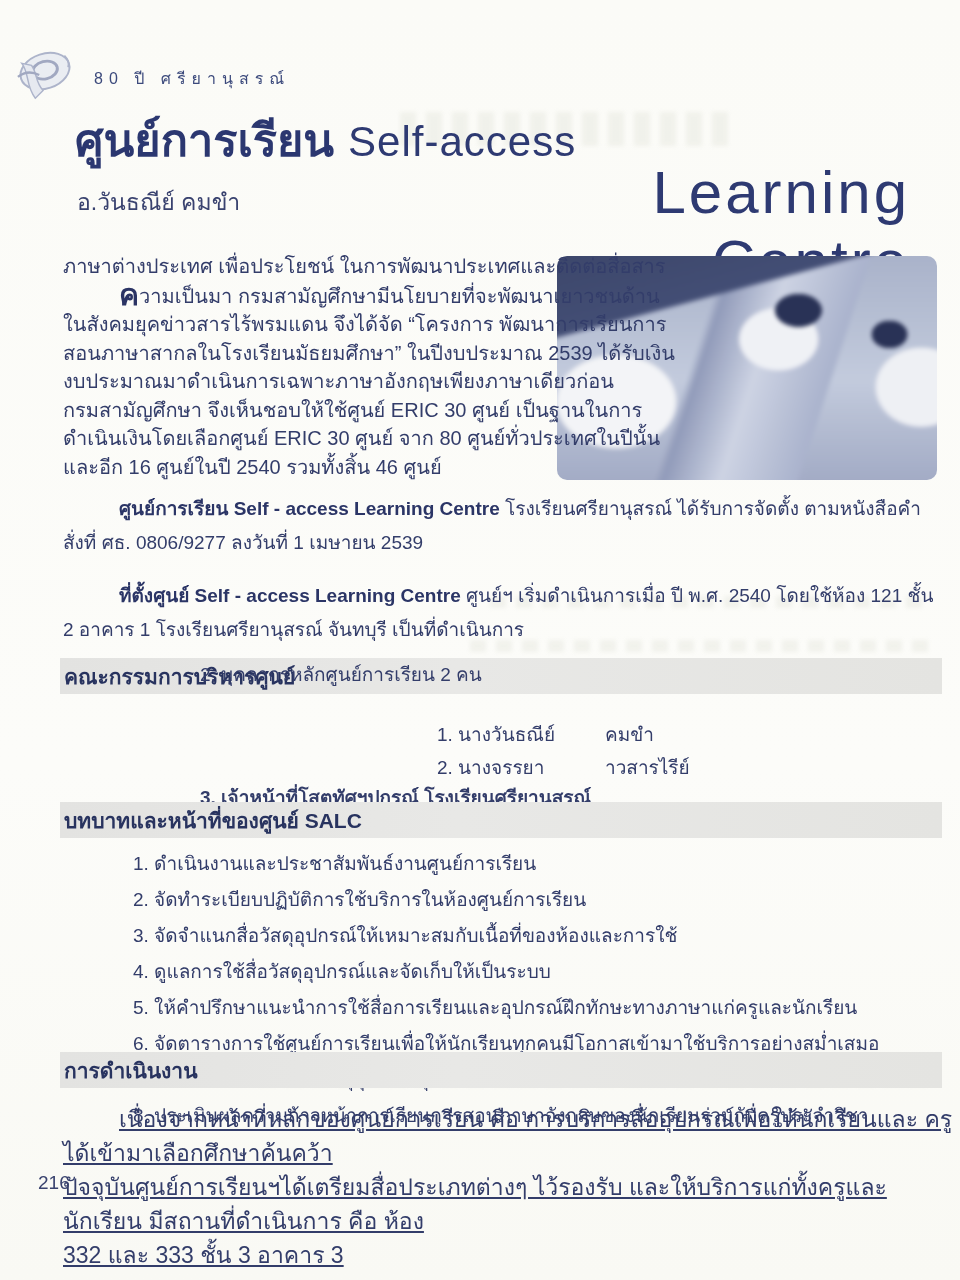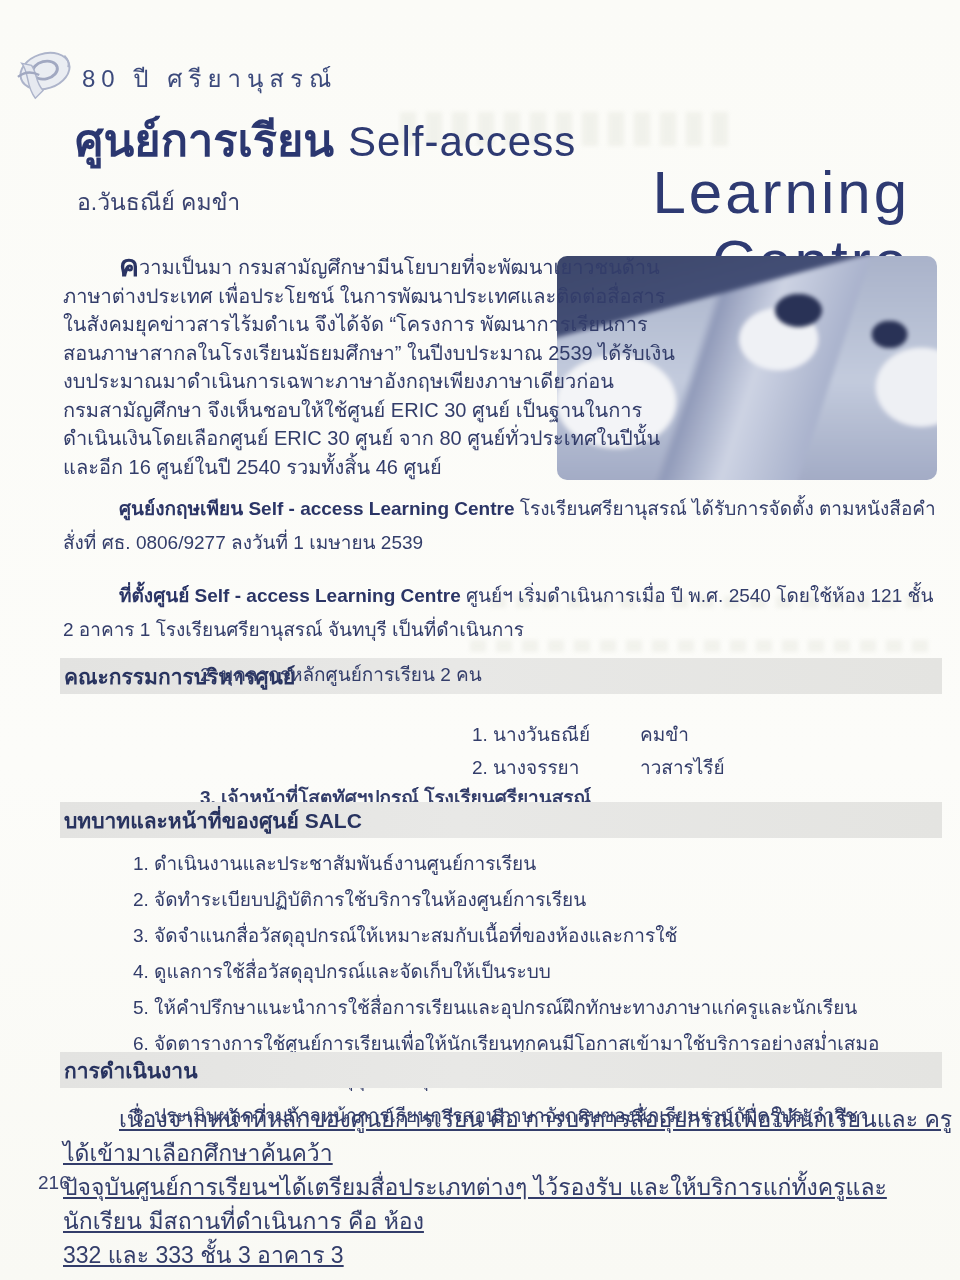--- a/index.html
+++ b/index.html
@@ -10,21 +10,21 @@
   }
   .page{
     position:relative;width:960px;height:1280px;overflow:hidden;
     background:linear-gradient(180deg,#fbfbf7 0%,#fcfcf9 60%,#f9f9f4 100%);
     color:#333e6d;
   }
   
   .hdr{position:absolute;top:44px;left:16px;display:flex;align-items:center;}
   .hdr .ribbon{width:58px;height:60px;opacity:.8;}
   .hdr .hdr-text{
-    font-size:24px;letter-spacing:6px;color:#3c4a7c;margin-left:8px;margin-top:8px;
+    font-size:16px;letter-spacing:6px;color:#3c4a7c;margin-left:20px;margin-top:8px;
   }
   
   .title-row{position:absolute;top:104px;left:75px;white-space:nowrap;}
   .title-thai{font-weight:700;font-size:45px;color:#2b3770;letter-spacing:0px;}
   .title-en1{font-size:42px;color:#2e3a72;margin-left:14px;letter-spacing:1px;font-weight:400;}
   .author{position:absolute;top:184px;left:77px;font-size:23px;color:#39426f;}
   .title-en2{
     position:absolute;top:158px;left:440px;width:470px;text-align:right;
     font-size:60px;color:#2e3a72;letter-spacing:3px;font-weight:400;
   }
@@ -65,21 +65,21 @@
   
   .bar{
     position:absolute;left:60px;right:18px;height:36px;
     background:linear-gradient(90deg,#e3e3e1 0%,#e8e8e6 45%,#e4e4e1 100%);
     display:flex;align-items:center;
   }
   .bar .bar-label{font-weight:700;font-size:21px;color:#28335f;padding-left:4px;}
   
   .clist{position:absolute;left:200px;font-size:19px;line-height:33px;color:#333d6a;}
   .staff{position:absolute;left:437px;font-size:19px;line-height:33px;color:#333d6a;}
-  .staff .row{display:flex;margin-left:35px;}
+  .staff .row{display:flex;}
   .staff .row .nm{width:168px;}
   .item3{position:absolute;left:200px;font-size:19px;color:#333d6a;}
   .rlist{position:absolute;left:133px;right:22px;font-size:19px;line-height:36px;color:#333d6a;}
   .ops{position:absolute;left:63px;right:7px;font-size:23px;line-height:34px;color:#333d6a;text-decoration:underline;}
   .pageno{position:absolute;left:38px;top:1172px;font-size:19px;color:#3a436f;}
 </style>
 </head>
 <body>
 
 <div class="page">
@@ -105,32 +105,32 @@
     <span class="title-thai">ศูนย์การเรียน</span><span class="title-en1">Self-access</span>
   </div>
   <div class="title-en2">Learning Centre</div>
   <div class="author">อ.วันธณีย์ คมขำ</div>
 
   <div class="photo-wrap">
     <div class="photo"></div>
   </div>
 
   <div class="intro">
+    <div class="ln">ภาษาต่างประเทศ เพื่อประโยชน์ ในการพัฒนาประเทศและติดต่อสื่อสาร</div>
     <div class="ln first"><span class="dropcap">ค</span><span>วามเป็นมา กรมสามัญศึกษามีนโยบายที่จะพัฒนาเยาวชนด้าน</span></div>
-    <div class="ln">ภาษาต่างประเทศ เพื่อประโยชน์ ในการพัฒนาประเทศและติดต่อสื่อสาร</div>
-    <div class="ln">ในสังคมยุคข่าวสารไร้มดำเน  จึงได้จัด “โครงการ พัฒนาการเรียนการ</div>
+    <div class="ln">ในสังคมยุคข่าวสารไร้พรมแดน  จึงได้จัด “โครงการ พัฒนาการเรียนการ</div>
     <div class="ln">สอนภาษาสากลในโรงเรียนมัธยมศึกษา” ในปีงบประมาณ 2539 ได้รับเงิน</div>
     <div class="ln">งบประมาณมาดำเนินการเฉพาะภาษาอังกฤษเพียงภาษาเดียวก่อน</div>
     <div class="ln">กรมสามัญศึกษา จึงเห็นชอบให้ใช้ศูนย์ ERIC 30 ศูนย์ เป็นฐานในการ</div>
     <div class="ln">ดำเนินเงินโดยเลือกศูนย์ ERIC 30 ศูนย์ จาก 80 ศูนย์ทั่วประเทศในปีนั้น</div>
     <div class="ln">และอีก 16 ศูนย์ในปี 2540 รวมทั้งสิ้น 46 ศูนย์</div>
   </div>
 
   <div class="para indent" style="top:492px;">
-    <span class="lead">ศูนย์งกฤษเพียน Self - access Learning Centre</span><span> โรงเรียนศรียานุสรณ์ ได้รับการจัดตั้ง ตามหนังสือคำสั่งที่ ศธ. 0806/9277 ลงวันที่ 1 เมษายน 2539</span>
+    <span class="lead">ศูนย์การเรียน Self - access Learning Centre</span><span> โรงเรียนศรียานุสรณ์ ได้รับการจัดตั้ง ตามหนังสือคำสั่งที่ ศธ. 0806/9277 ลงวันที่ 1 เมษายน 2539</span>
   </div>
 
   <div class="para indent" style="top:562px;margin-top:17px;">
     <span class="lead">ที่ตั้งศูนย์ Self - access Learning Centre</span><span> ศูนย์ฯ เริ่มดำเนินการเมื่อ ปี พ.ศ. 2540 โดยใช้ห้อง 121 ชั้น 2 อาคาร 1 โรงเรียนศรียานุสรณ์ จันทบุรี เป็นที่ดำเนินการ</span>
   </div>
 
   <div class="bar" style="top:658px;">
     <span class="bar-label">คณะกรรมการบริหารศูนย์</span>
   </div>
   <div class="clist" style="top:658px;">

